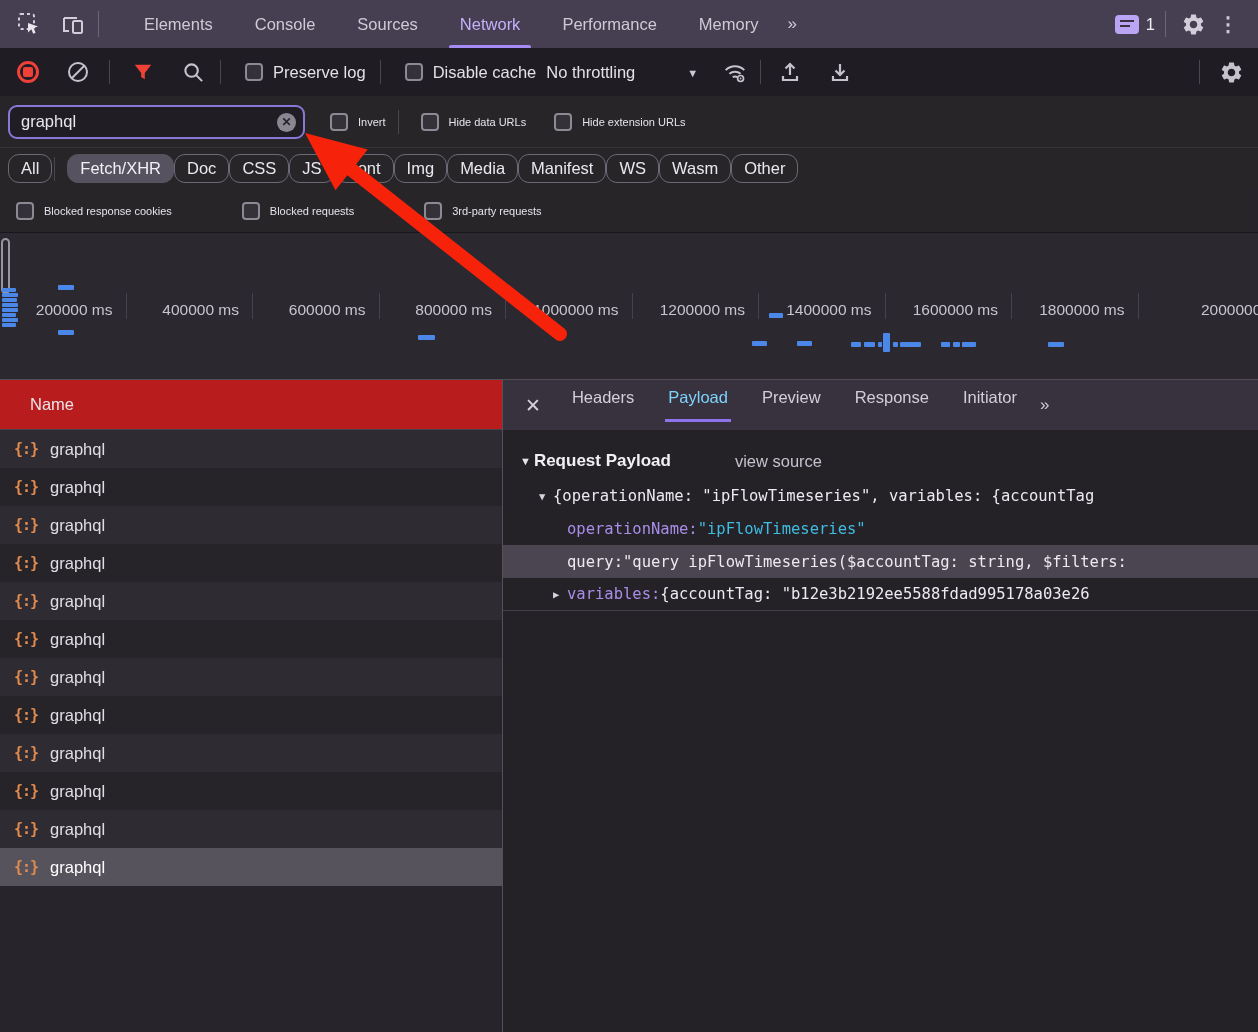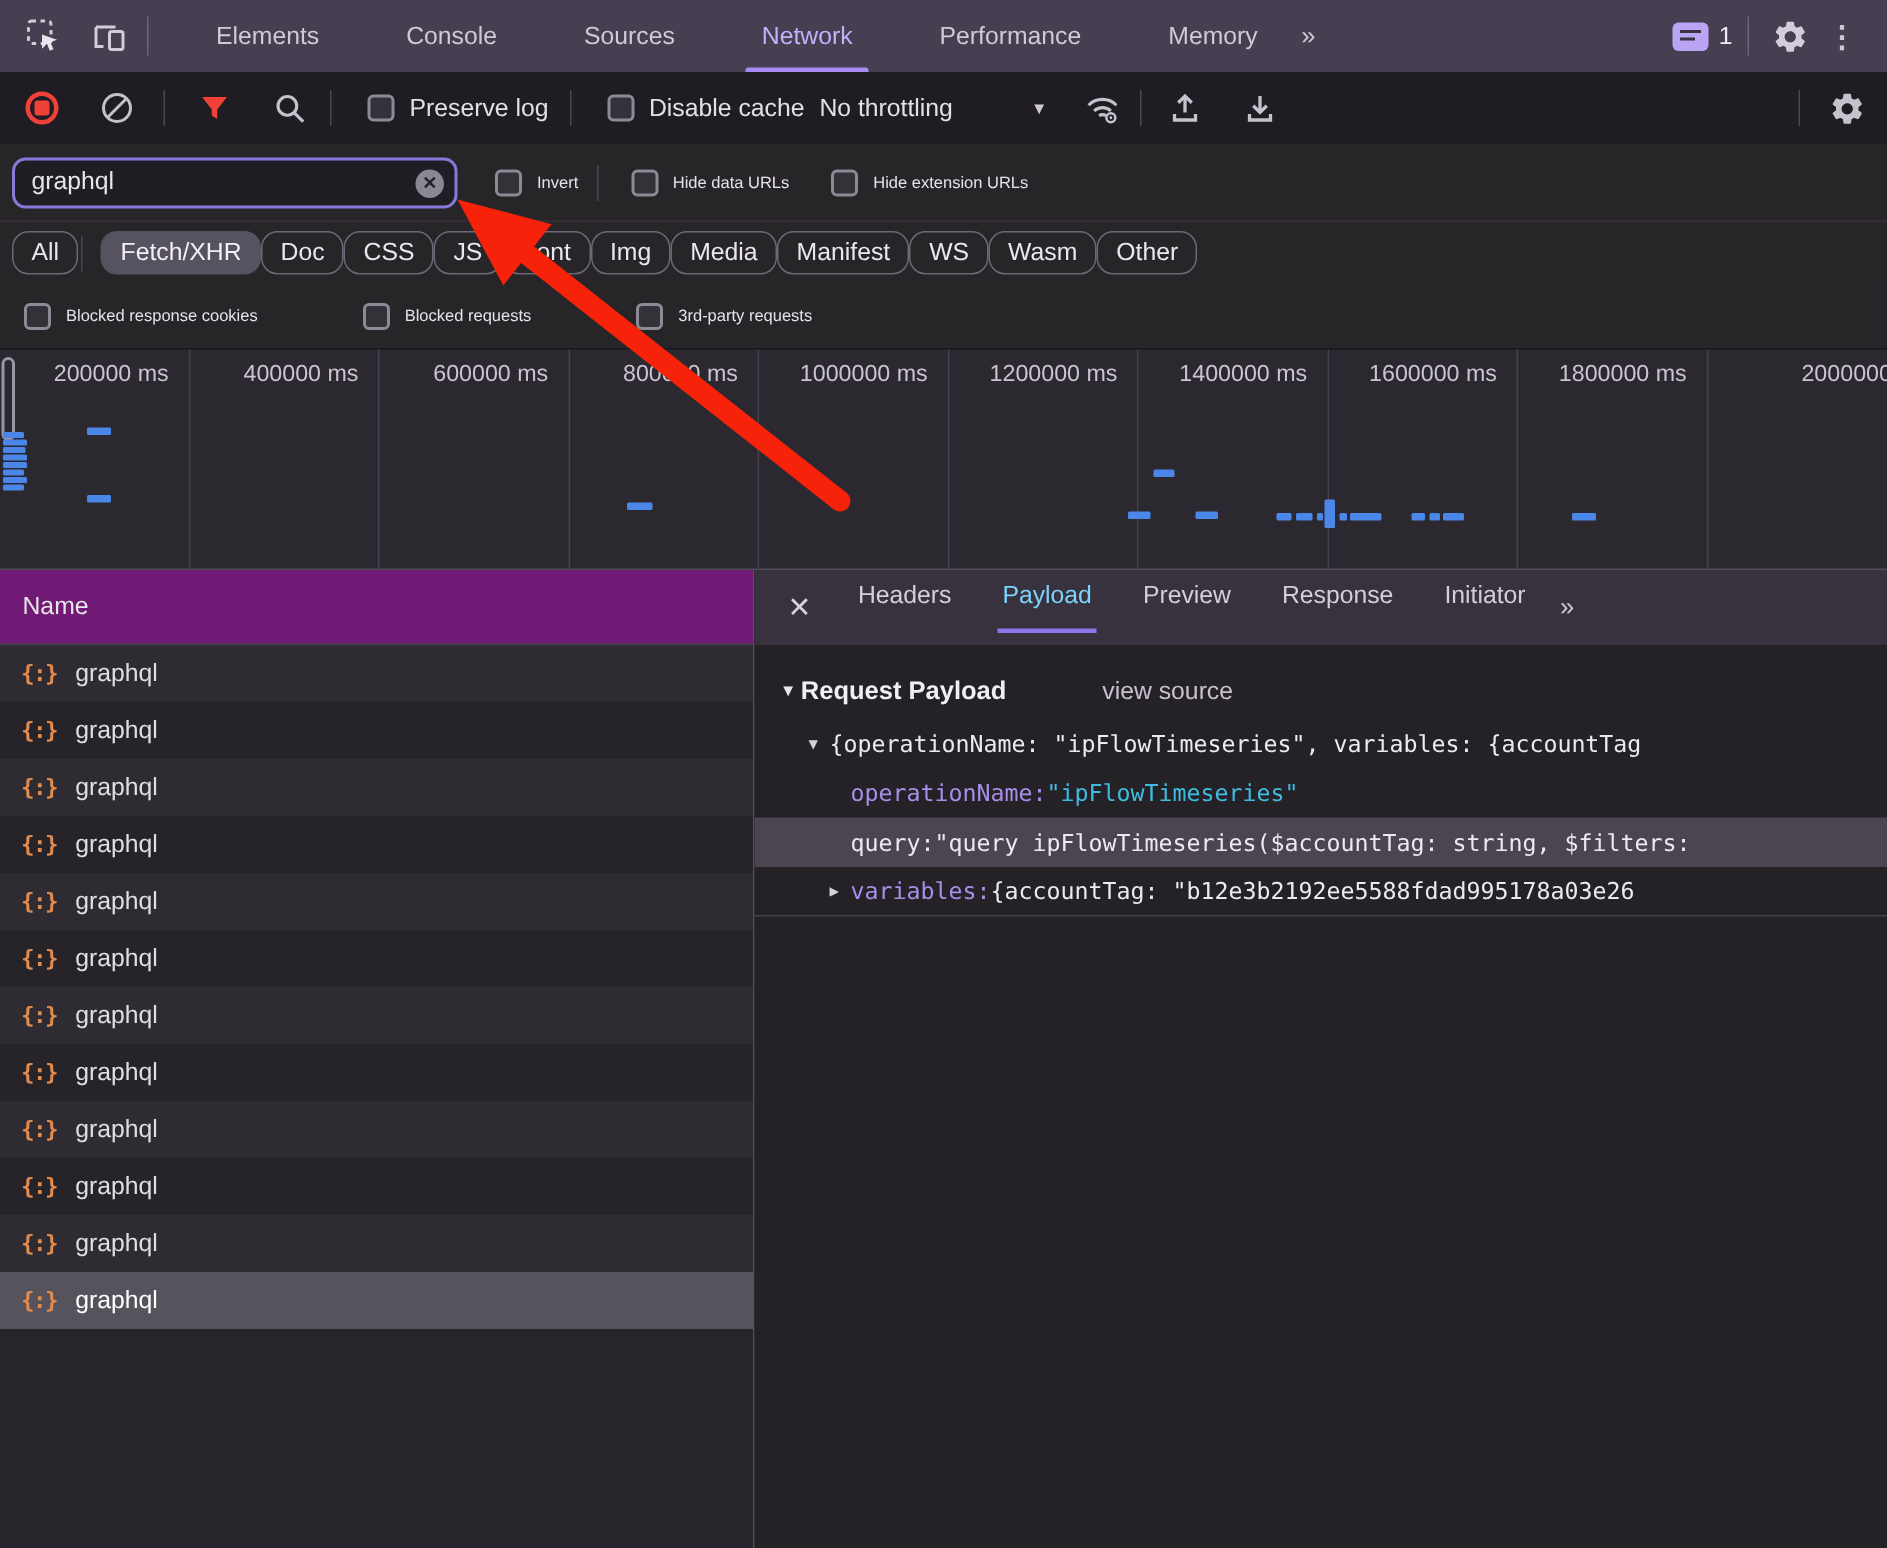--- a/index.html
+++ b/index.html
@@ -5,21 +5,21 @@
   * { margin:0; padding:0; box-sizing:border-box; }
   html,body { width:1258px; height:1032px; overflow:hidden; background:#27242b;
     font-family:"Liberation Sans", sans-serif; }
 
   
   #topbar { position:absolute; left:0; top:0; width:1258px; height:48px;
     background:#463f51; display:flex; align-items:center; }
   .tb-icon { width:30px; height:30px; display:flex; align-items:center; justify-content:center; margin-left:14px; }
   .vsep { width:1px; height:26px; background:#6b6576; margin:0 10px; }
   .vsep-dark { width:1px; height:24px; background:#4a4650; margin:0 10px; }
-  #topbar-tabs { display:flex; height:48px; align-items:center; margin-left:14px;gap:16px; }
+  #topbar-tabs { display:flex; height:48px; align-items:center; margin-left:14px; }
   .top-tab { padding:0 21px; height:48px; display:flex; align-items:center;
     font-size:16.5px; color:#cfcad6; position:relative; cursor:default; }
   .top-tab.selected { color:#c4b0fa; }
   .top-tab.selected::after { content:""; position:absolute; left:10px; right:10px; bottom:0;
     height:3px; background:#a78bf5; border-radius:2px 2px 0 0; }
   .chevrons { color:#cfcad6; font-size:17px; letter-spacing:-2px; padding:0 8px; }
   #topbar-right { margin-left:auto; display:flex; align-items:center; padding-right:10px; }
   .chat-badge { width:24px; height:19px; background:#b9a5f3; border-radius:4px; position:relative; }
   .chat-badge::before { content:""; position:absolute; left:5px; right:5px; top:5px; height:2px; background:#3a3344; }
   .chat-badge::after  { content:""; position:absolute; left:5px; right:9px; top:10px; height:2px; background:#3a3344; }
@@ -58,34 +58,34 @@
   .chip-sep { width:1px; height:24px; background:#4a4650; margin:0 12px 0 2px; }
 
   
   #optrow { position:absolute; left:0; top:189px; width:1250px; height:43px;
     background:#282529; display:flex; align-items:center; padding-left:16px;gap:40px; }
   .opt { display:flex; align-items:center; margin-right:30px; }
 
   
   #timeline { position:absolute; left:0; top:232px; width:1258px; height:148px;
     background:#2b2830; border-top:1px solid #19171d; border-bottom:1px solid #504c58; overflow:hidden; }
-  #timeline-cells { display:flex; height:100%; }
+  #timeline-cells { display:flex; height:100%;align-items:center; }
   .t-cell { width:126.5px; flex:none; border-right:1px solid #454150; text-align:right;
     padding:8px 13px 0 0; font-size:15.5px; color:#c9c4d0; overflow:hidden; white-space:nowrap; }
   .t-cell:last-child { border-right:none; padding-right:0; width:140px; }
   .wbar { position:absolute; background:#4b87e8; border-radius:1px; }
   .scrubber { position:absolute; left:1px; top:5px; width:9px; height:56px;
     border:2px solid #9a95a3; border-radius:5px; }
 
   
   #main { position:absolute; left:0; top:380px; width:1258px; height:652px; display:flex; }
   #left-panel { width:503px; flex:none; border-right:1px solid #54505c; background:#27242b;
     display:flex; flex-direction:column; overflow:hidden; }
-  #name-header { height:50px; flex:none; border-bottom:1px solid #47434e; background:#701a75;
-    display:flex; align-items:center; padding-left:15px; font-size:16.5px; color:#e7e4ea; }
+  #name-header { height:50px; flex:none; border-bottom:1px solid #47434e; background:#b91c1c;
+    display:flex; align-items:center; padding-left:30px; font-size:16.5px; color:#e7e4ea; }
   #request-rows { flex:1; }
   .req-row { height:38px; display:flex; align-items:center; padding-left:14px;
     font-size:16.5px; color:#e0dde4; }
   .req-row:nth-child(odd) { background:#2e2b32; }
   .req-row:nth-child(even) { background:#262329; }
   .req-row.selected { background:#57535d; color:#ffffff; }
   .json-ic { font-family:"DejaVu Sans Mono", monospace; color:#e18b4e; font-size:15px;
     font-weight:bold; letter-spacing:-1px; margin-right:12px; }
 
   

